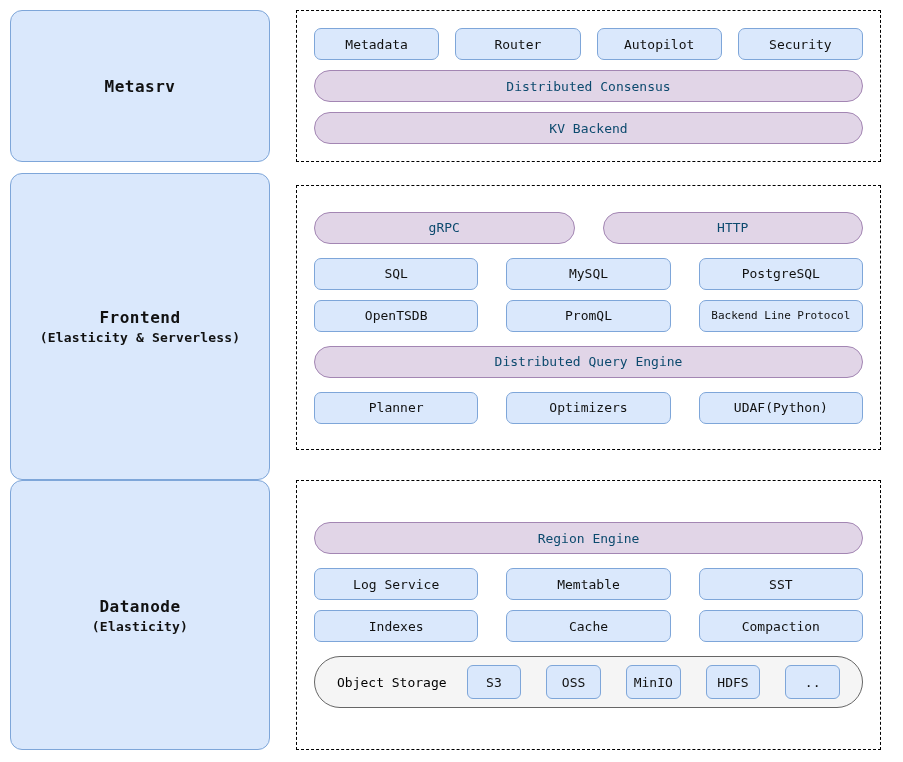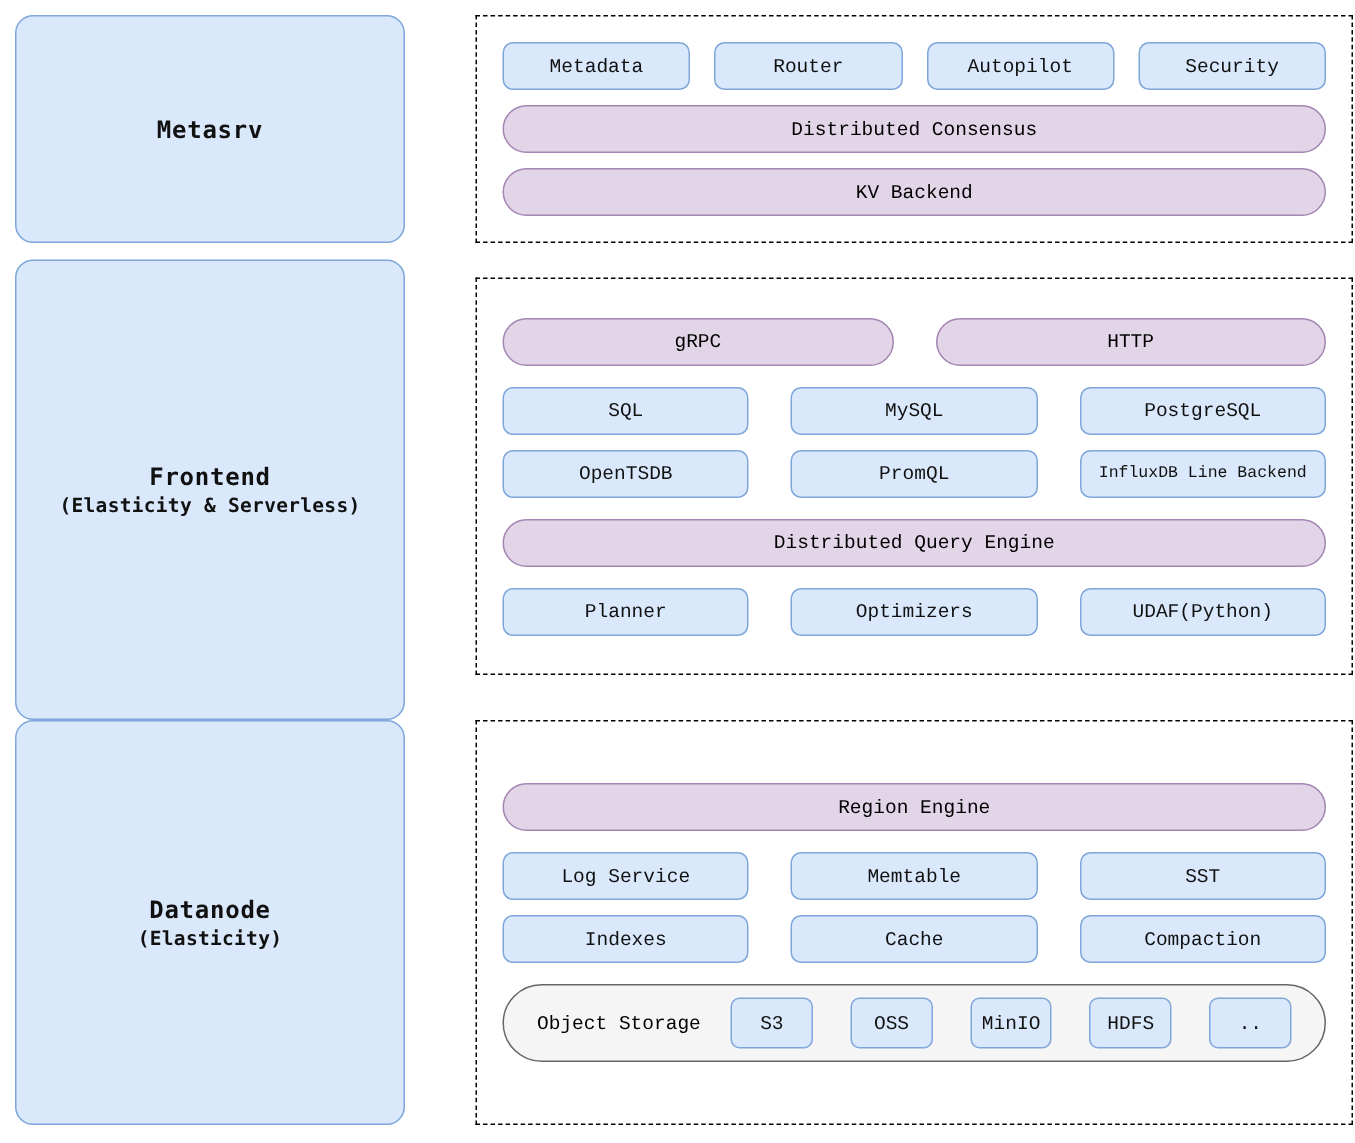--- a/index.html
+++ b/index.html
@@ -52,30 +52,29 @@
     font-size: 13px;
     font-weight: bold;
     color: #111111;
     margin-top: 3px;
     letter-spacing: 0.2px;
   }
 
   
   .panel {
     position: absolute;
-    left: 317px;
+    left: 296px;
     width: 585px;
     border: 1.6px dashed #000000;
     box-sizing: border-box;
     padding: 14px 17px;
     display: flex;
     flex-direction: column;
     justify-content: center;
     background: #ffffff;
-    font-family: Liberation Mono, monospace;
   }
 
   
   .box {
     background: #dae8fc;
     border: 1px solid #7ea6d9;
     border-radius: 7px;
     height: 32px;
     display: flex;
     align-items: center;
@@ -93,21 +92,21 @@
   
   .pill {
     background: #e1d5e7;
     border: 1px solid #a386b3;
     border-radius: 999px;
     height: 32px;
     display: flex;
     align-items: center;
     justify-content: center;
     font-size: 13px;
-    color: #000000;
+    color: #0c4a6e;
     box-sizing: border-box;
     flex: 1 1 0;
     min-width: 0;
     white-space: nowrap;
   }
 
   .gap { width: 28px; flex: 0 0 28px; }
   .gap-sm { width: 16px; flex: 0 0 16px; }
 
   
@@ -190,21 +189,21 @@
       <div class="box">MySQL</div>
       <div class="gap"></div>
       <div class="box">PostgreSQL</div>
     </div>
 
     <div class="row">
       <div class="box">OpenTSDB</div>
       <div class="gap"></div>
       <div class="box">PromQL</div>
       <div class="gap"></div>
-      <div class="box small-text">InfluxDB Line Backend</div>
+      <div class="box small-text">Backend Line Protocol</div>
     </div>
 
     <div class="row" style="margin-top:14px;">
       <div class="pill">Distributed Query Engine</div>
     </div>
 
     <div class="row" style="margin-top:14px;">
       <div class="box">Planner</div>
       <div class="gap"></div>
       <div class="box">Optimizers</div>

